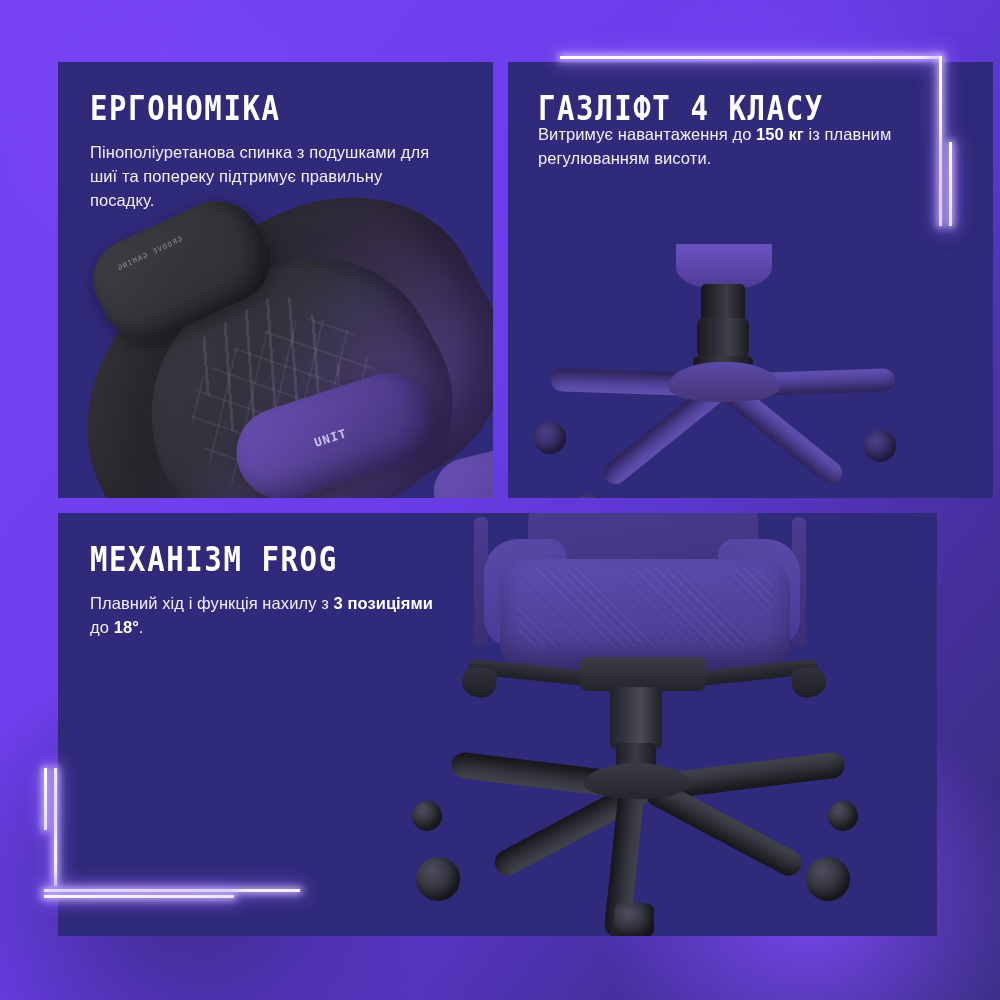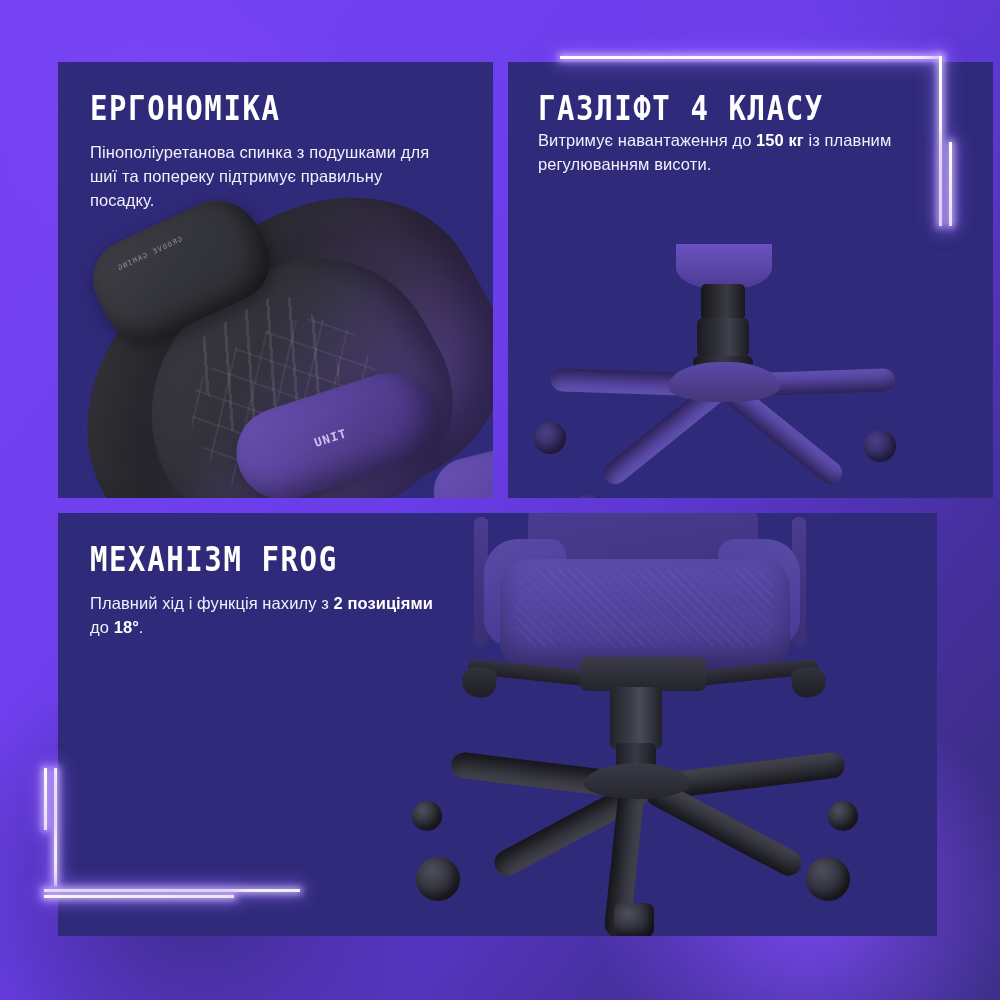--- a/index.html
+++ b/index.html
@@ -75,21 +75,21 @@
 
   .p-body {
     position:absolute;
     color:#f2f0fb;
     font-size:16.5px;
     line-height:1.46;
     font-weight:400;
     letter-spacing:.005em;
   }
   #panel-ergonomics .p-body { left:32px; top:78px; width:345px; }
-  #panel-gaslift    .p-body { left:30px; top:66px; width:360px; }
+  #panel-gaslift    .p-body { left:30px; top:60px; width:360px; }
   #panel-frog       .p-body { left:32px; top:78px; width:360px; }
   .p-body b { font-weight:700; color:#ffffff; }
 
   
   .bracket { position:absolute; z-index:6; pointer-events:none; }
   .bar {
     position:absolute;
     background:linear-gradient(90deg,#ffffff,#f3ecff);
     box-shadow:0 0 7px 2px rgba(214,196,255,.85),
                0 0 18px 5px rgba(150,110,255,.55);
@@ -412,21 +412,21 @@
       <div class="ch-leg l5"></div>
       <div class="ch-hub"></div>
       <div class="ch-caster k1"></div>
       <div class="ch-caster k2"></div>
       <div class="ch-caster k3"></div>
       <div class="ch-caster k4"></div>
       <div class="ch-caster k5"></div>
     </div>
 
     <h2 class="p-head">МЕХАНІЗМ FROG</h2>
-    <p class="p-body">Плавний хід і функція нахилу з <b>2 позиціями</b> до <b>18°</b>.</p>
+    <p class="p-body">Плавний хід і функція нахилу з <b>3 позиціями</b> до <b>18°</b>.</p>
   </div>
 </section>
 
 <div class="bracket" id="bracket-topright">
   <div class="bar h"></div>
   <div class="bar v"></div>
   <div class="bar v v2"></div>
 </div>
 
 <div class="bracket" id="bracket-bottomleft">

